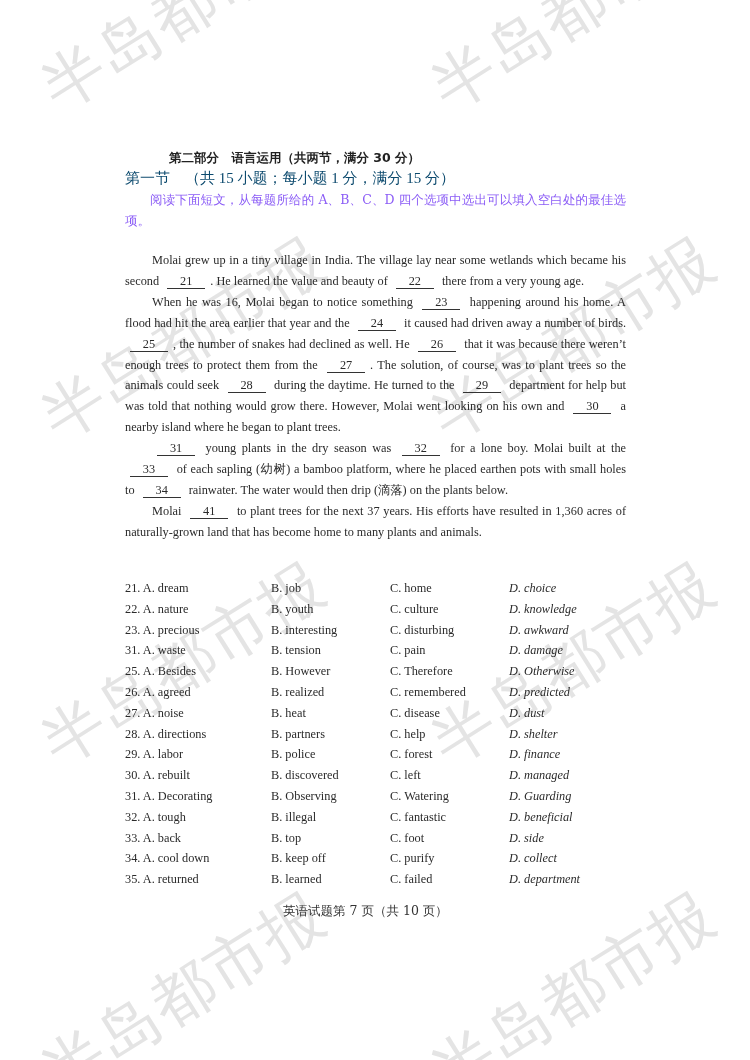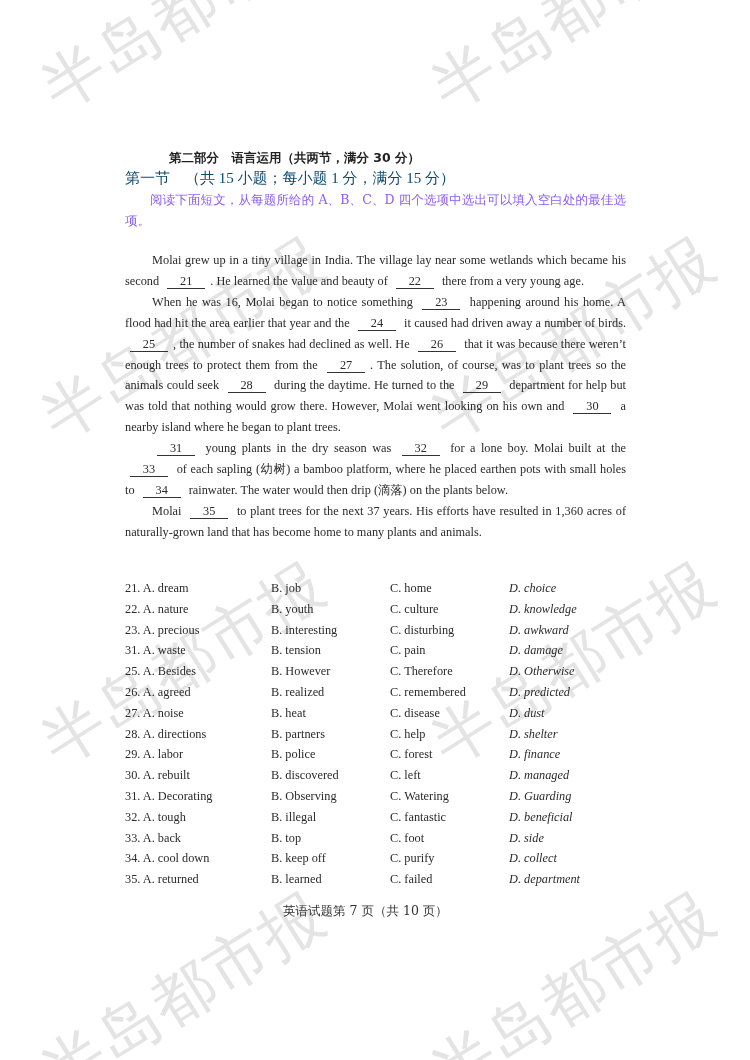--- a/index.html
+++ b/index.html
@@ -53,21 +53,21 @@
       <p>
         <span>Molai grew up in a tiny village in India. The village lay near some wetlands which became his second </span><span class="blank">21</span><span>. He learned the value and beauty of </span><span class="blank">22</span><span> there from a very young age.</span>
       </p>
       <p>
         <span>When he was 16, Molai began to notice something </span><span class="blank">23</span><span> happening around his home. A flood had hit the area earlier that year and the </span><span class="blank">24</span><span> it caused had driven away a number of birds. </span><span class="blank">25</span><span>, the number of snakes had declined as well. He </span><span class="blank">26</span><span> that it was because there weren’t enough trees to protect them from the </span><span class="blank">27</span><span>. The solution, of course, was to plant trees so the animals could seek </span><span class="blank">28</span><span> during the daytime. He turned to the </span><span class="blank">29</span><span> department for help but was told that nothing would grow there. However, Molai went looking on his own and </span><span class="blank">30</span><span> a nearby island where he began to plant trees.</span>
       </p>
       <p>
         <span class="blank">31</span><span> young plants in the dry season was </span><span class="blank">32</span><span> for a lone boy. Molai built at the </span><span class="blank">33</span><span> of each sapling (幼树) a bamboo platform, where he placed earthen pots with small holes to </span><span class="blank">34</span><span> rainwater. The water would then drip (滴落) on the plants below.</span>
       </p>
       <p>
-        <span>Molai </span><span class="blank">35</span><span> to plant trees for the next 37 years. His efforts have resulted in 1,360 acres of naturally-grown land that has become home to many plants and animals.</span>
+        <span>Molai </span><span class="blank">41</span><span> to plant trees for the next 37 years. His efforts have resulted in 1,360 acres of naturally-grown land that has become home to many plants and animals.</span>
       </p>
     </div>
   </div>
 
   <div class="options">
     <div class="opt-row">
         <span class="c1">21. A. dream</span>
         <span class="c2">B. job</span>
         <span class="c3">C. home</span>
         <span class="c4">D. choice</span>

